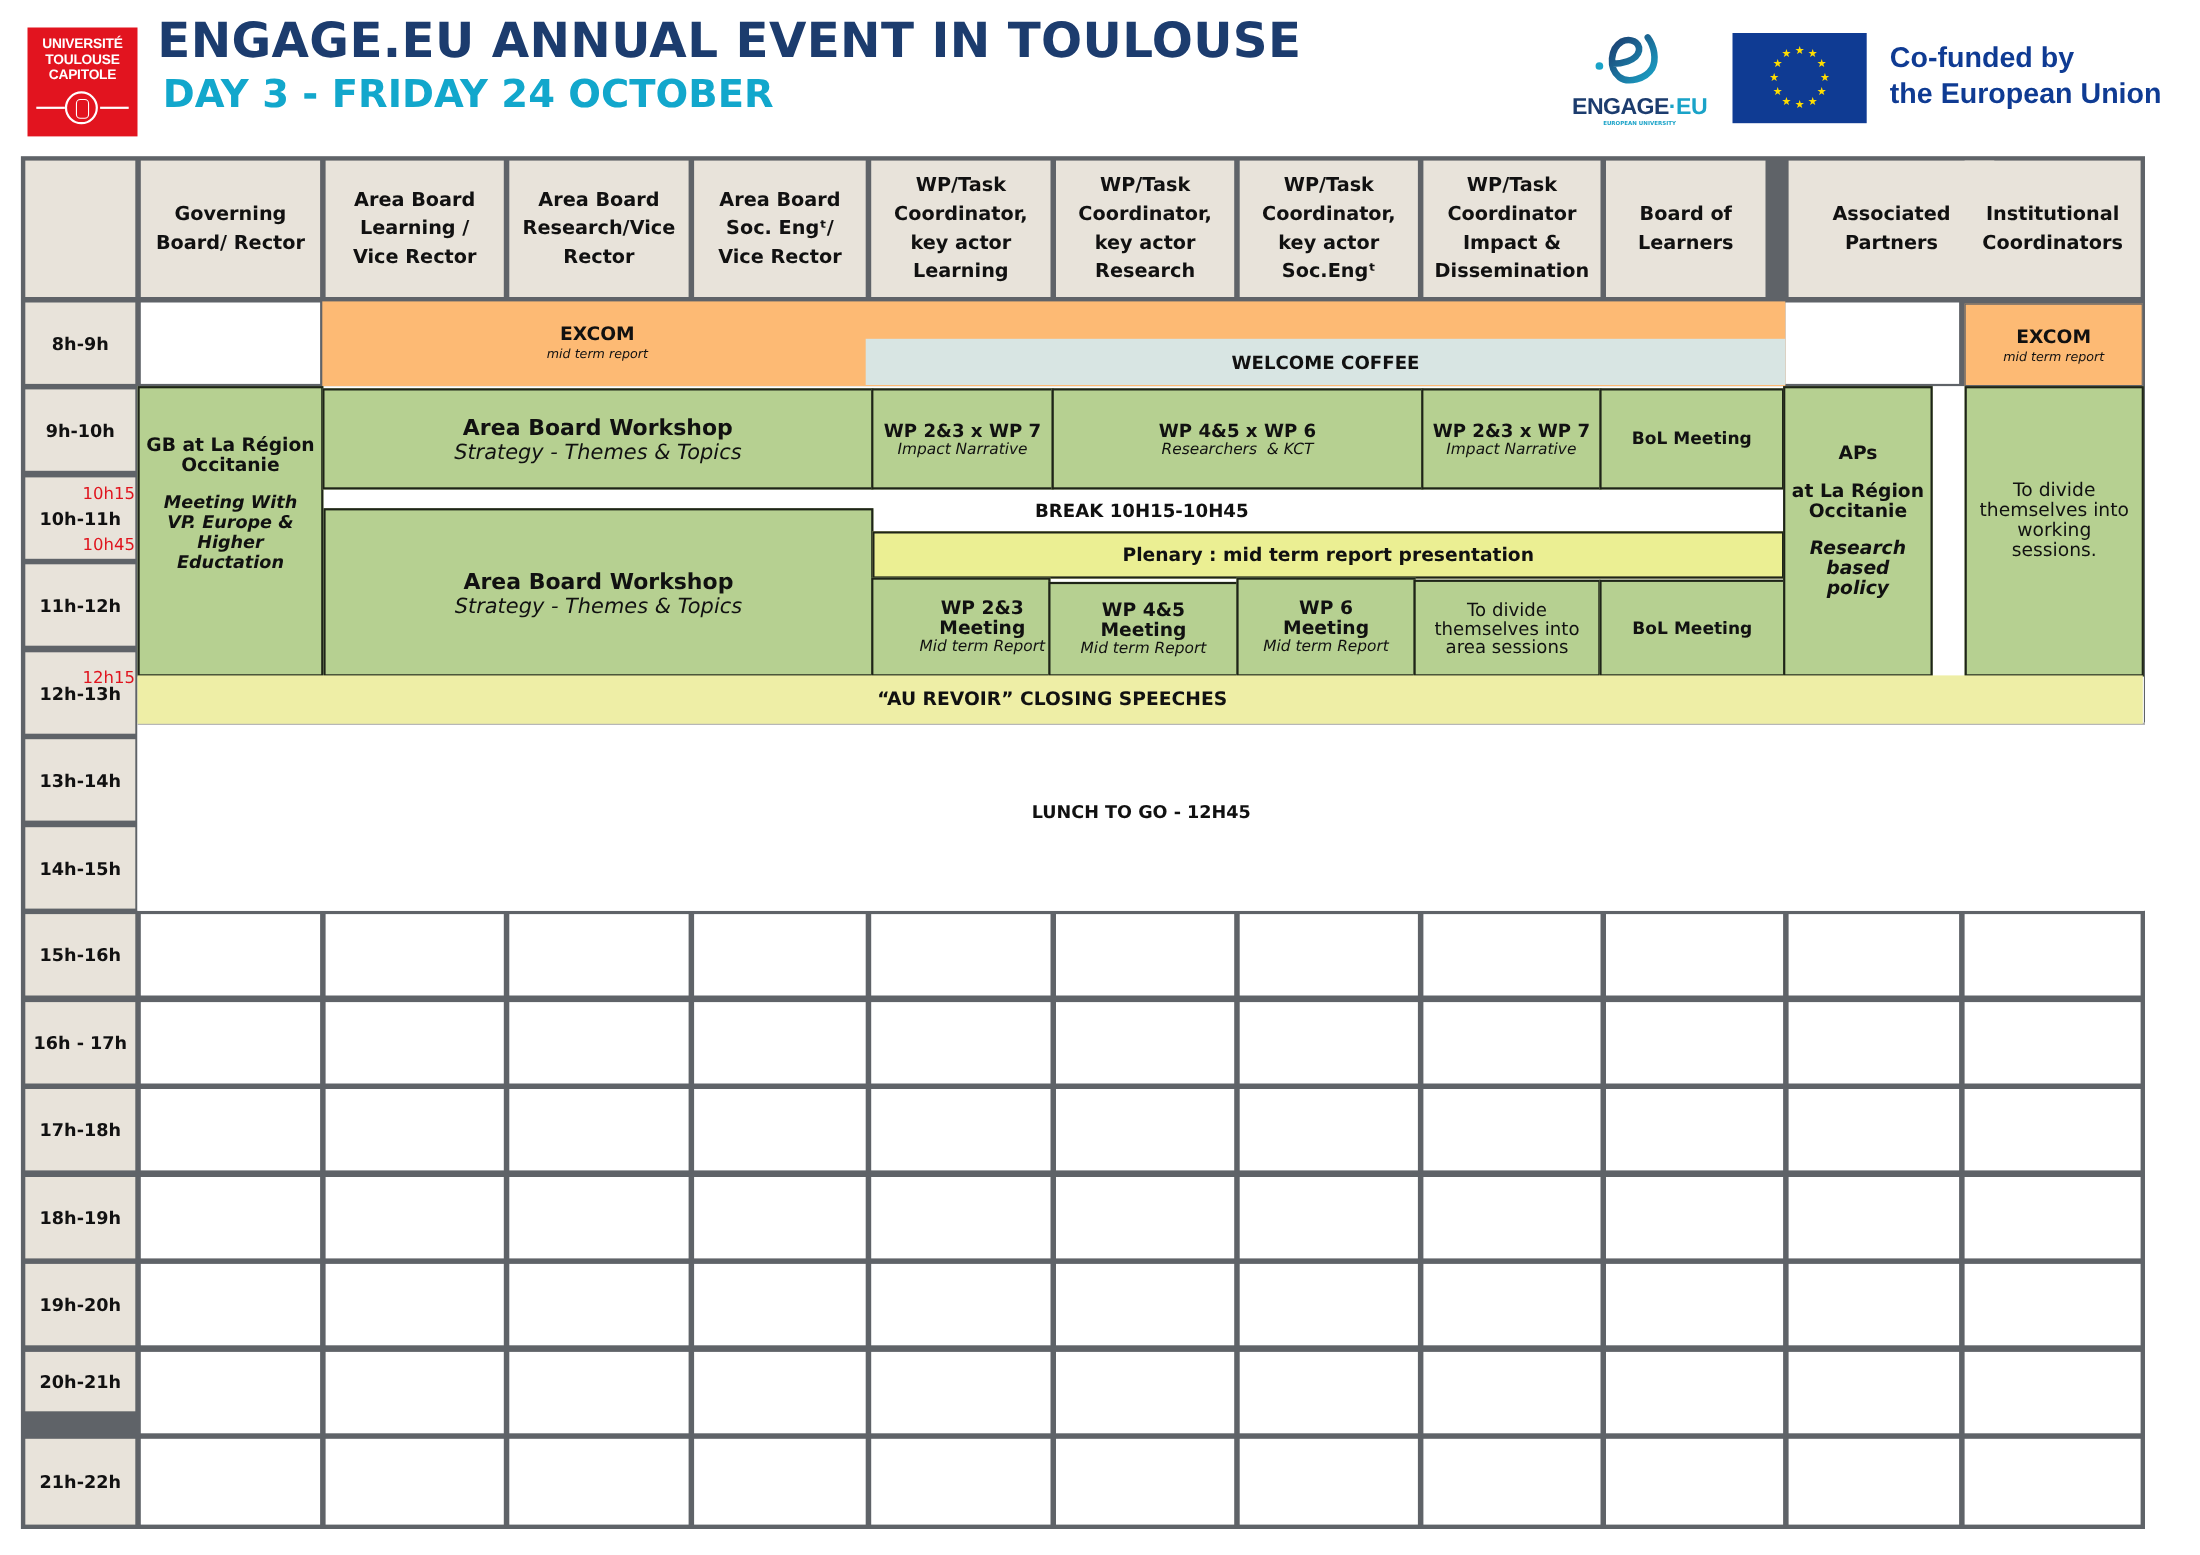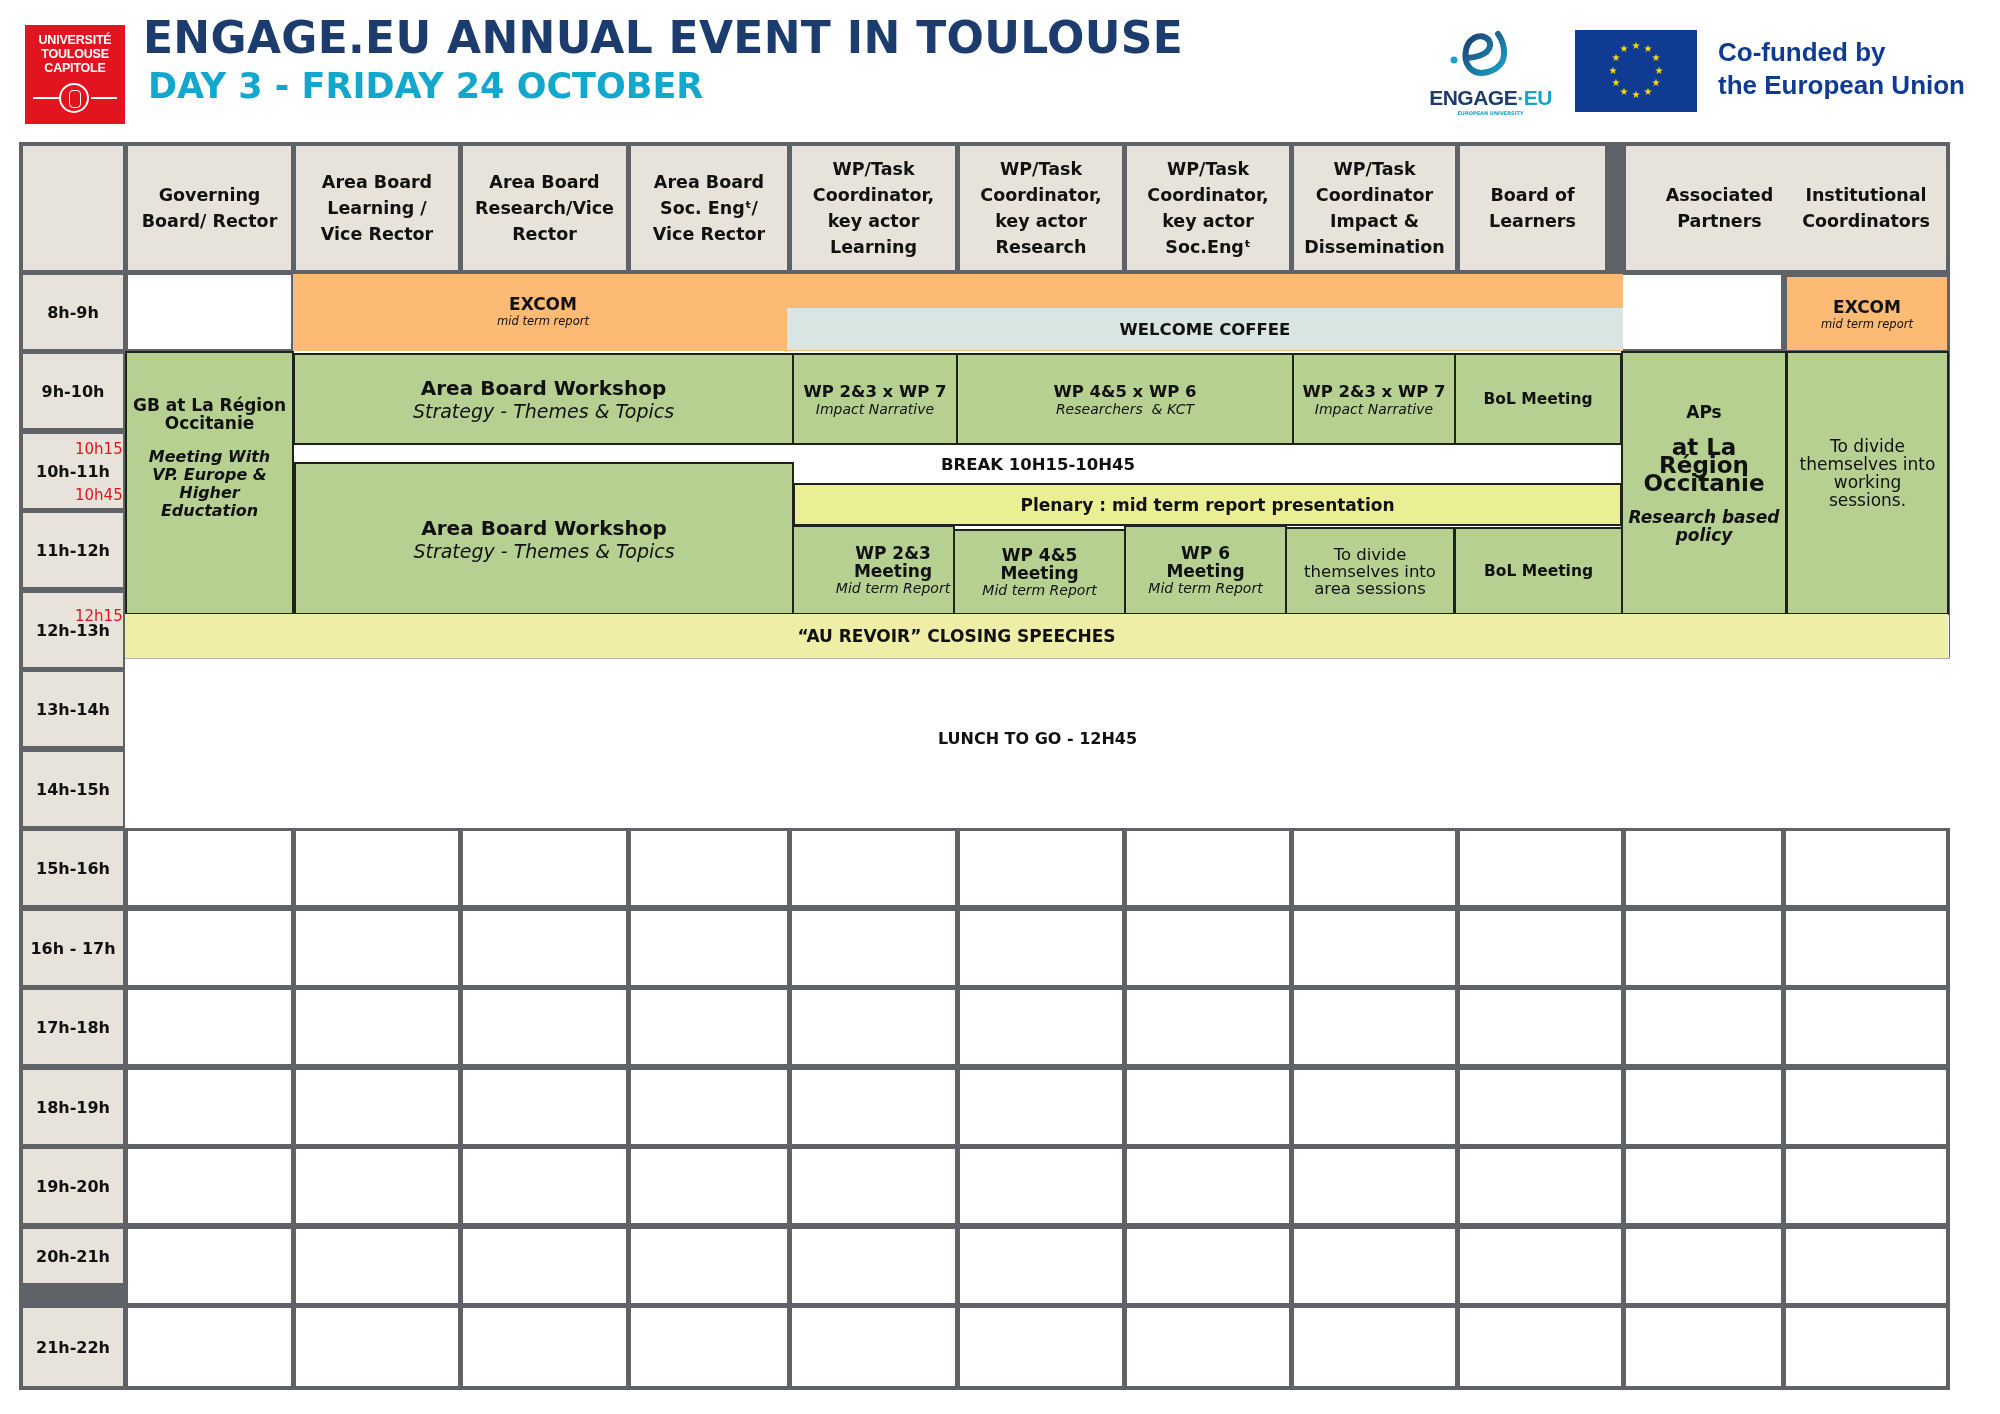--- a/index.html
+++ b/index.html
@@ -364,23 +364,23 @@
   <div style="font-size:16.5px;line-height:17px;">
       <div>To divide</div>
       <div>themselves into</div>
       <div>area sessions</div>
     </div>
 </div>
 <div class="blk g" style="left:1454px;top:527px;width:169px;height:88px;">
   <div class="b" style="font-size:15.5px;">BoL Meeting</div>
 </div>
 
-<div class="blk g" style="left:1621px;top:351px;width:166px;height:264px;padding-bottom:20px;">
+<div class="blk g" style="left:1621px;top:351px;width:136px;height:264px;padding-bottom:20px;">
   <div class="b" style="font-size:17px;">APs</div>
-  <div class="b" style="font-size:23px;line-height:18px;margin-top:16px;">
+  <div class="b" style="font-size:17px;line-height:18px;margin-top:16px;">
       <div>at La Région</div>
       <div>Occitanie</div>
     </div>
   <div class="b it" style="font-size:17px;line-height:18px;margin-top:16px;">
       <div>Research based</div>
       <div>policy</div>
     </div>
 </div>
 <div class="blk g" style="left:1786px;top:351px;width:163px;height:264px;padding-bottom:20px;">
   <div style="font-size:17px;line-height:18px;">

